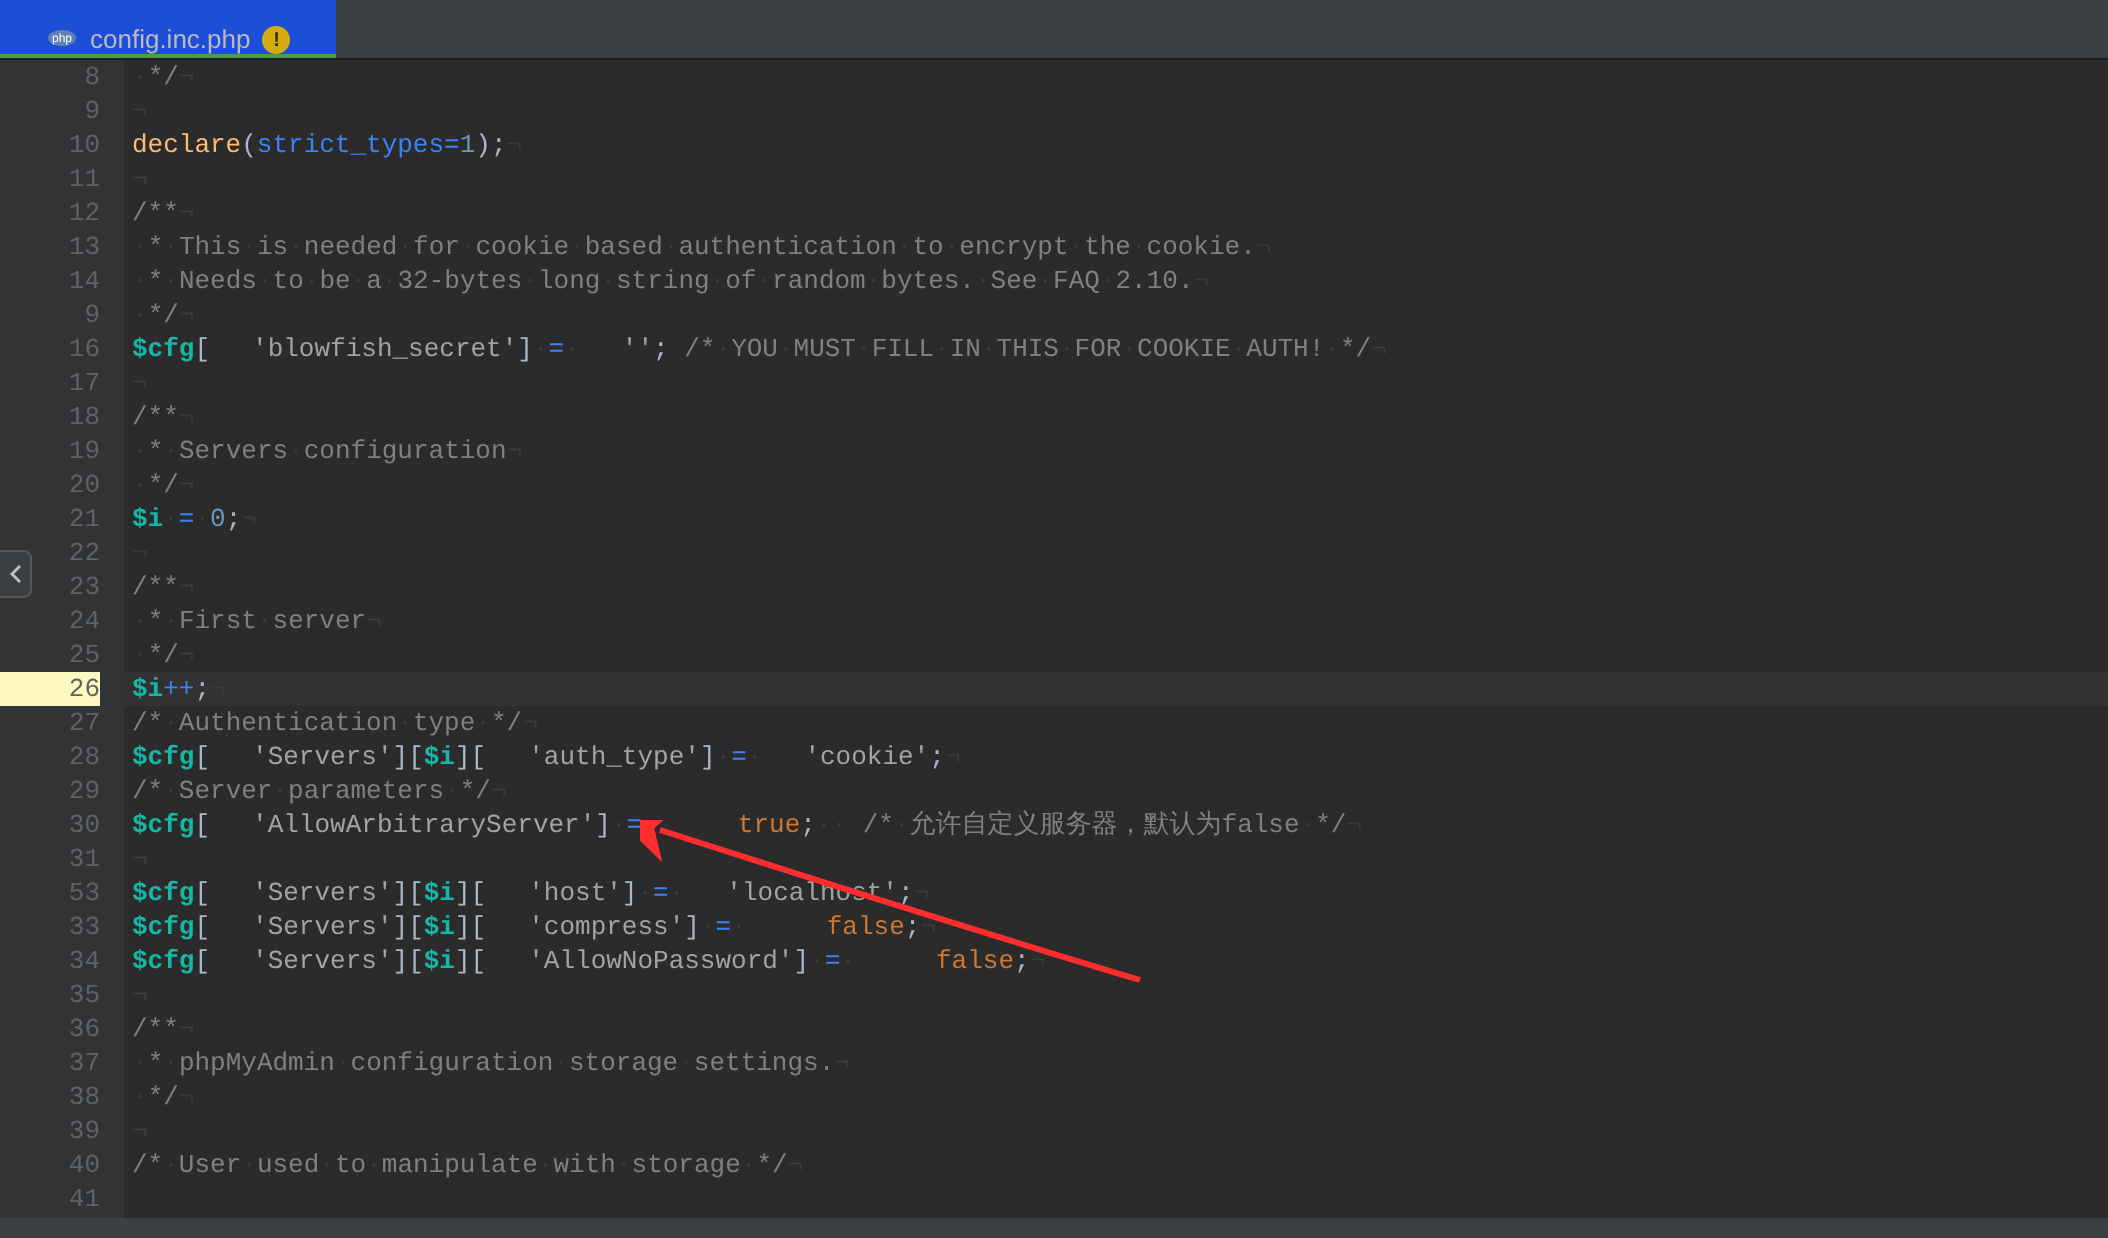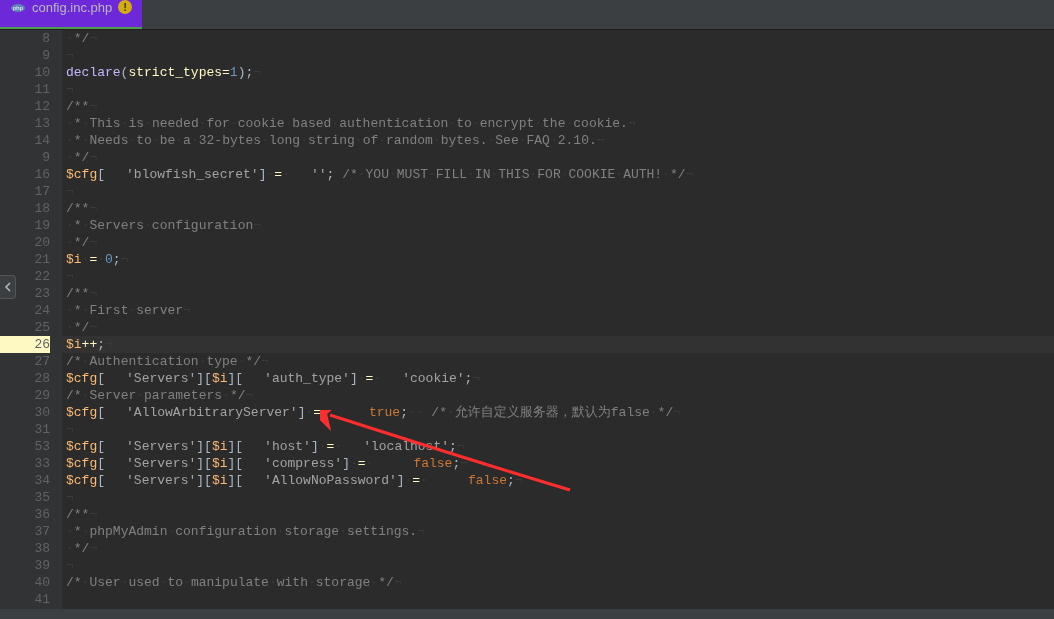--- a/index.html
+++ b/index.html
@@ -15,24 +15,24 @@
   }
   .tab-bar {
     background: #3c3f41;
     height: 30px;
     display: flex;
     align-items: stretch;
     border-bottom: 1px solid #1e1e1e;
   }
   .tab {
     display: flex;
-    align-items: flex-start;
-    padding: 0 10px;
+    align-items: flex-end;
+    padding: 0 23px;
     gap: 6px;
-    background: #6d28d9;
+    background: #1d4ed8;
     border-bottom: 2px solid #4e9a4e;
     color: #bbbbbb;
     font-size: 13px;
     font-family: "Segoe UI", Arial, sans-serif;
   }
   .file-icon {
     width: 16px;
     height: 16px;
     display: inline-flex;
     align-items: center;
@@ -81,26 +81,26 @@
   .gline { height: 17px; line-height: 17px; }
   .cur-line-bg {
     position: absolute;
     left: 0; right: 0;
     height: 17px;
     background: #323232;
     z-index: 0;
   }
   .line > span, .line { position: relative; z-index: 1; }
   .c-comment { color: #808080; }
-  .c-keyword { color: #c4b5fd; }
-  .c-var     { color: #fdba74; }
+  .c-keyword { color: #fdba74; }
+  .c-var     { color: #14b8a6; font-weight: bold; }
   .c-string  { color: #a3a3a3; margin-left: 21px; }
   .c-number  { color: #6897bb; }
   .c-const   { color: #cc7832; margin-left: 40px; }
-  .c-op      { color: #fef9c3; }
+  .c-op      { color: #3b82f6; }
   .c-punct   { color: #a9b7c6; }
   .c-bracket { color: #a9b7c6; }
   .c-ws      { color: #3b3b3b; }
   .side-tab-handle {
     position: absolute;
     left: 0;
     top: 275px;
     width: 16px;
     height: 24px;
     background: #3c3f41;

